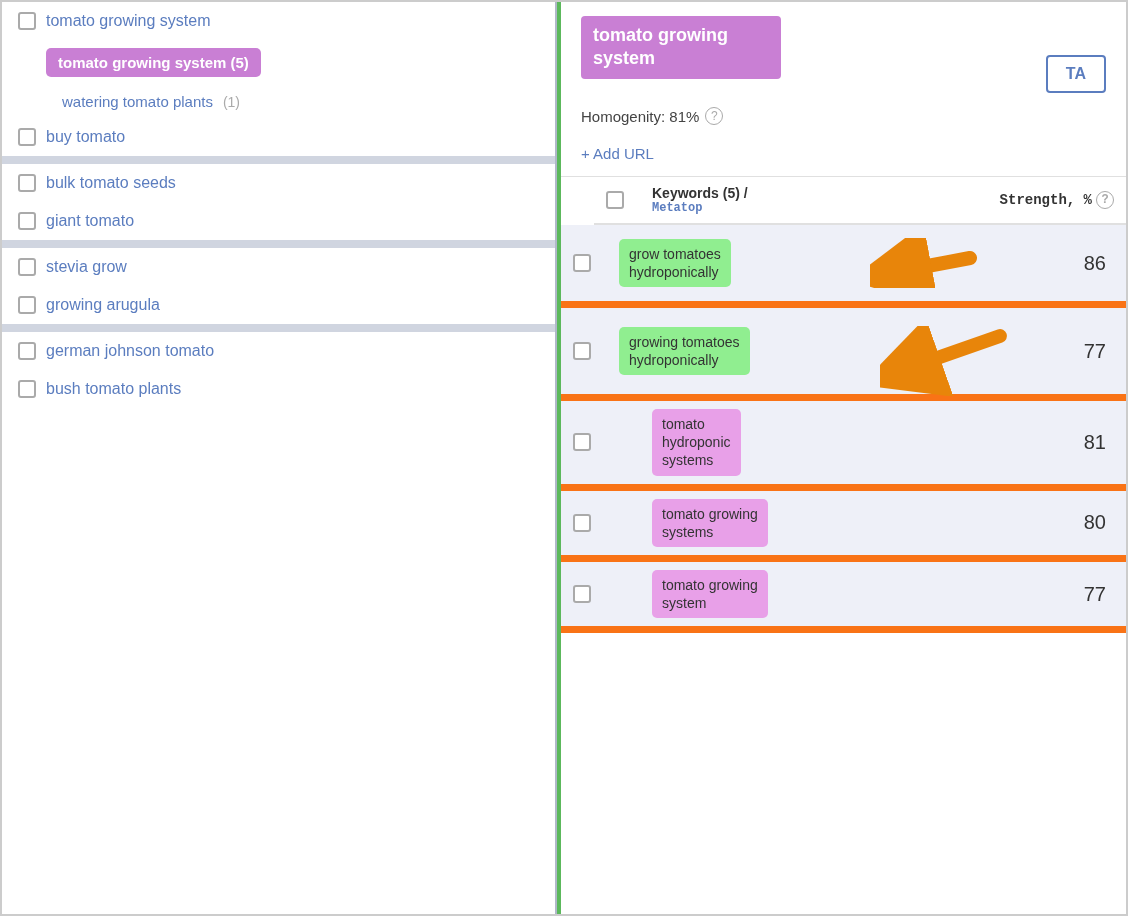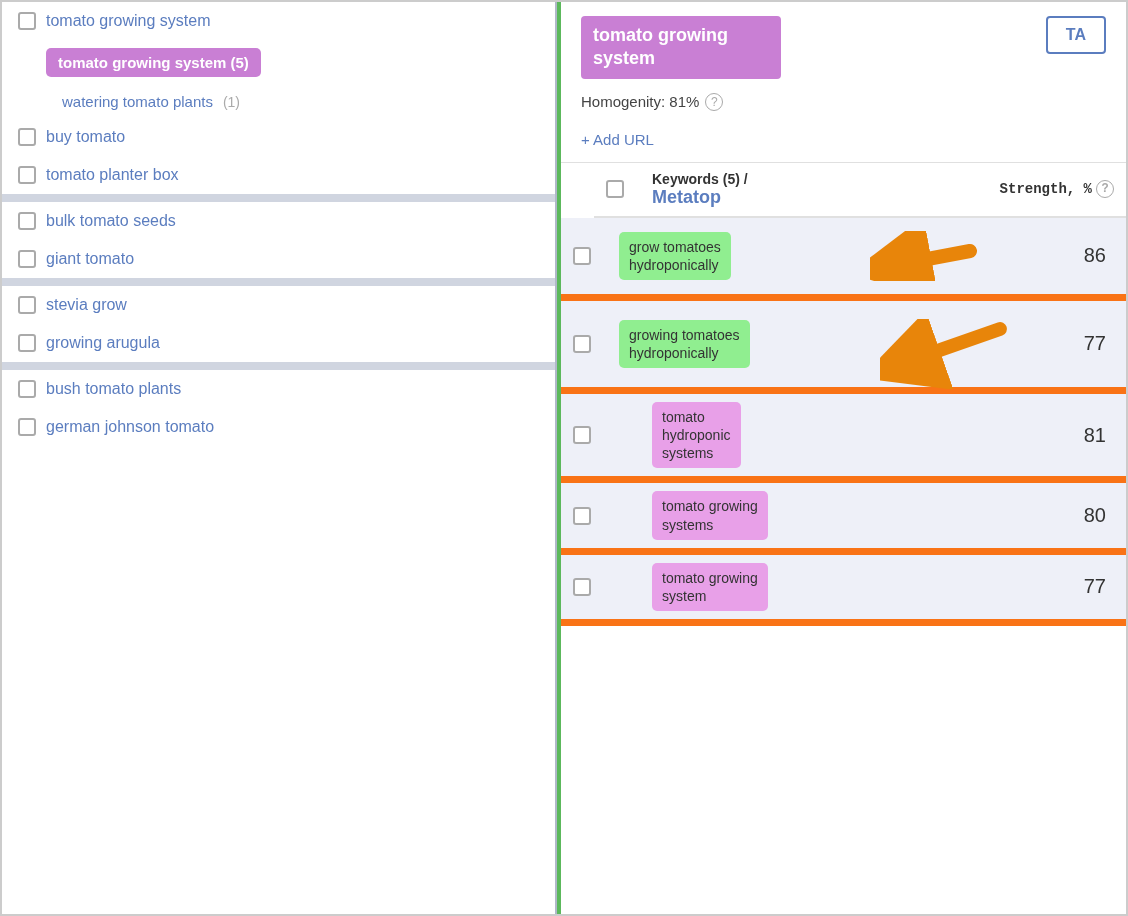--- a/index.html
+++ b/index.html
@@ -119,20 +119,21 @@
     .ta-button {
       border: 2px solid #5b7dbf;
       color: #5b7dbf;
       background: #fff;
       font-size: 16px;
       font-weight: bold;
       padding: 8px 18px;
       border-radius: 4px;
       cursor: pointer;
       margin-left: auto;
+      margin-top: 39px;
     }
 
     .homogeneity-row {
       display: flex;
       align-items: center;
       gap: 6px;
       padding: 6px 0 10px 0;
       color: #444;
       font-size: 15px;
     }
@@ -178,21 +179,22 @@
       font-weight: bold;
       font-size: 14px;
       color: #333;
       display: flex;
       flex-direction: column;
     }
 
     .col-metatop {
       color: #5b7dbf;
       font-weight: bold;
-      font-size: 18px;
+      font-size: 12px;
+      font-family: Liberation Mono, monospace;
     }
 
     .col-strength {
       font-weight: bold;
       font-size: 14px;
       color: #333;
       text-align: right;
       display: flex;
       align-items: center;
       justify-content: flex-end;
@@ -262,24 +264,20 @@
   <div class="sub-item">
     <span class="label">watering tomato plants</span>
     <span class="count">(1)</span>
   </div>
 
   <div class="list-item">
     <div class="checkbox"></div>
     <span class="label">buy tomato</span>
   </div>
 
-  <div class="list-item">
-    <div class="checkbox"></div>
-    <span class="label">tomato planter box</span>
-  </div>
 
   <div class="separator"></div>
 
   <div class="list-item">
     <div class="checkbox"></div>
     <span class="label">bulk tomato seeds</span>
   </div>
 
   <div class="list-item">
     <div class="checkbox"></div>
@@ -295,26 +293,26 @@
 
   <div class="list-item">
     <div class="checkbox"></div>
     <span class="label">growing arugula</span>
   </div>
 
   <div class="separator"></div>
 
   <div class="list-item">
     <div class="checkbox"></div>
+    <span class="label">german johnson tomato</span>
+  </div>
+
+  <div class="list-item">
+    <div class="checkbox"></div>
     <span class="label">bush tomato plants</span>
-  </div>
-
-  <div class="list-item">
-    <div class="checkbox"></div>
-    <span class="label">german johnson tomato</span>
   </div>
 
 </div>
 
 <div class="right-panel">
 
   <div class="right-header">
     <div class="keyword-title-row">
       <div class="keyword-title-box">tomato growing system</div>
       <button class="ta-button">TA</button>

